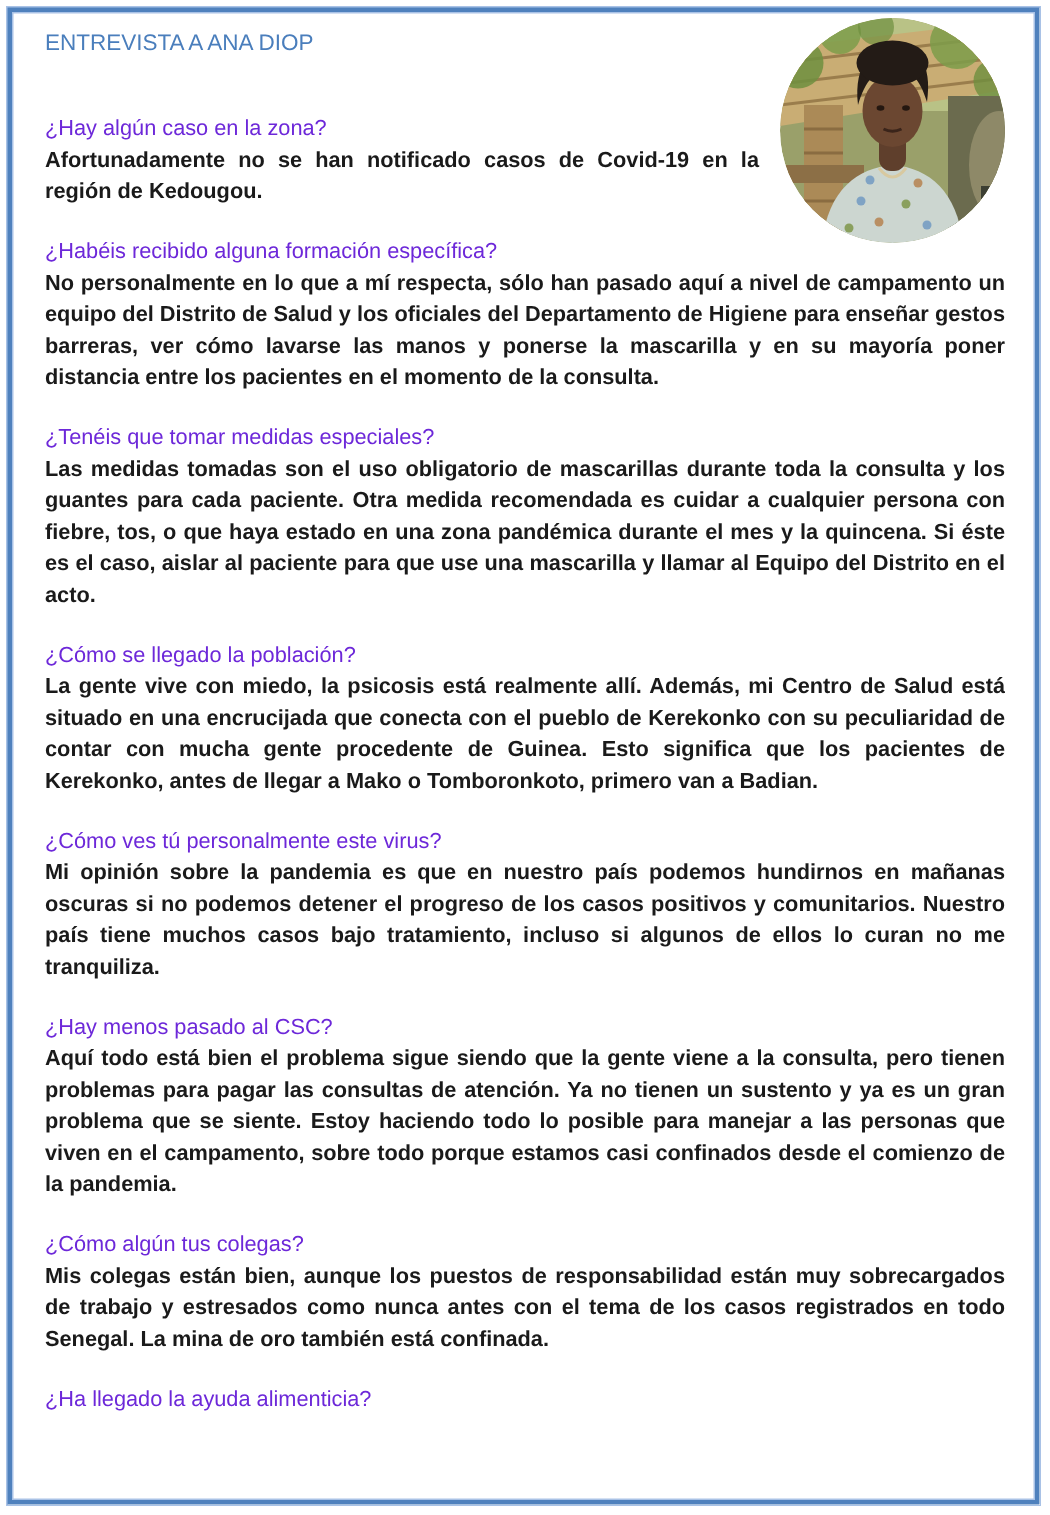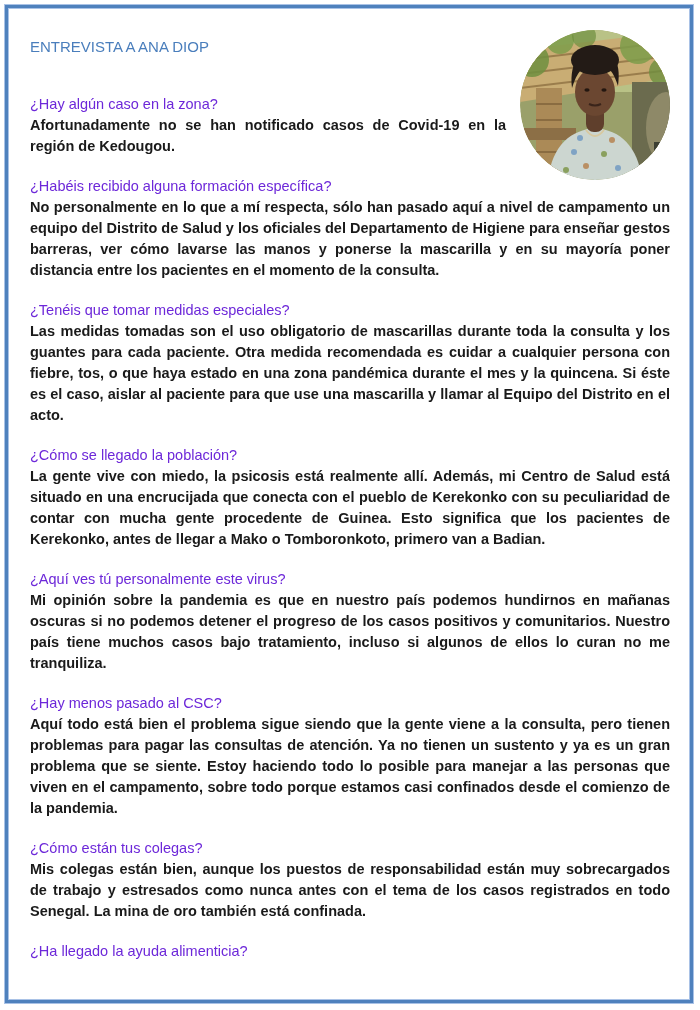--- a/index.html
+++ b/index.html
@@ -17,21 +17,21 @@
   }
   .page-frame {
     position: absolute;
     left: 5px; top: 5px; right: 7px; bottom: 7px;
     border: 3px solid #4f81bd;
     box-shadow: 0 0 0 1px #a9c2e6, inset 0 0 0 1px #a9c2e6;
     pointer-events: none;
   }
   .content {
     position: absolute;
-    left: 30px; top: 28px;
+    left: 30px; top: 10px;
     width: 640px;
     height: 960px;
     overflow: hidden;
     color: #1a1a1a;
     font-size: 14.5px;
     line-height: 21px;
   }
   .avatar {
     float: right;
     width: 150px;
@@ -141,31 +141,31 @@
       <p class="question">¿Tenéis que tomar medidas especiales?</p>
       <p class="answer">Las medidas tomadas son el uso obligatorio de mascarillas durante toda la consulta y los guantes para cada paciente. Otra medida recomendada es cuidar a cualquier persona con fiebre, tos, o que haya estado en una zona pandémica durante el mes y la quincena.  Si éste es el caso, aislar al paciente para que use una mascarilla y llamar al Equipo del Distrito en el acto.</p>
     </section>
 
     <section class="qa-block">
       <p class="question">¿Cómo se llegado la población?</p>
       <p class="answer">La gente vive con miedo, la psicosis está realmente allí. Además, mi Centro de Salud está situado en una encrucijada que conecta con el pueblo de Kerekonko con su peculiaridad de contar con mucha gente procedente de Guinea.  Esto significa que los pacientes de Kerekonko, antes de llegar a Mako o Tomboronkoto, primero van a Badian.</p>
     </section>
 
     <section class="qa-block">
-      <p class="question">¿Aquí ves tú personalmente este virus?</p>
+      <p class="question">¿Cómo ves tú personalmente este virus?</p>
       <p class="answer">Mi opinión sobre la pandemia es que en nuestro país podemos hundirnos en mañanas oscuras si no podemos detener el progreso de los casos positivos y comunitarios. Nuestro país tiene muchos casos bajo tratamiento, incluso si algunos de ellos lo curan no me tranquiliza.</p>
     </section>
 
     <section class="qa-block">
       <p class="question">¿Hay menos pasado al CSC?</p>
       <p class="answer">Aquí todo está bien el problema sigue siendo que la gente viene a la consulta, pero tienen problemas para pagar las consultas de atención. Ya no tienen un sustento y ya es un gran problema que se siente. Estoy haciendo todo lo posible para manejar a las personas que viven en el campamento, sobre todo porque estamos casi confinados desde el comienzo de la pandemia.</p>
     </section>
 
     <section class="qa-block">
-      <p class="question">¿Cómo están tus colegas?</p>
+      <p class="question">¿Cómo algún tus colegas?</p>
       <p class="answer">Mis colegas están bien, aunque los puestos de responsabilidad están muy sobrecargados de trabajo y estresados como nunca antes con el tema de los casos registrados en todo Senegal.  La mina de oro también está confinada.</p>
     </section>
 
     <section class="qa-block">
       <p class="question">¿Ha llegado la ayuda alimenticia?</p>
     </section>
 
     <p class="closing">No terminaría sin enviaros una nota de apoyo. Mucho ánimo, fuerzas y energía desde Badian. Os quiere mucho. Muchos besos.</p>
 
   </div>

